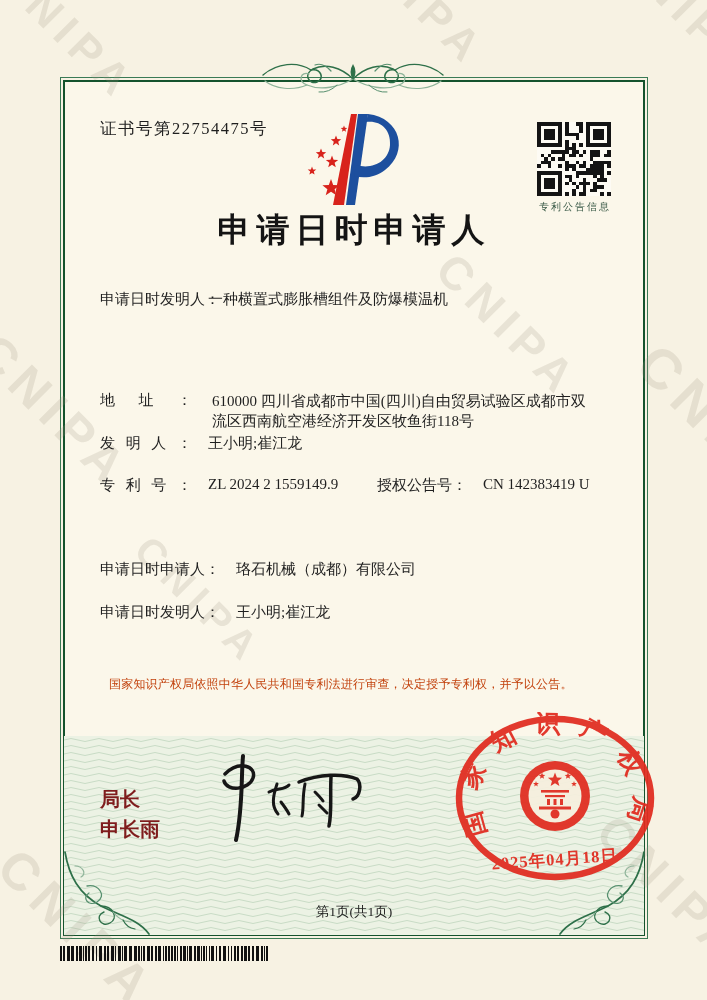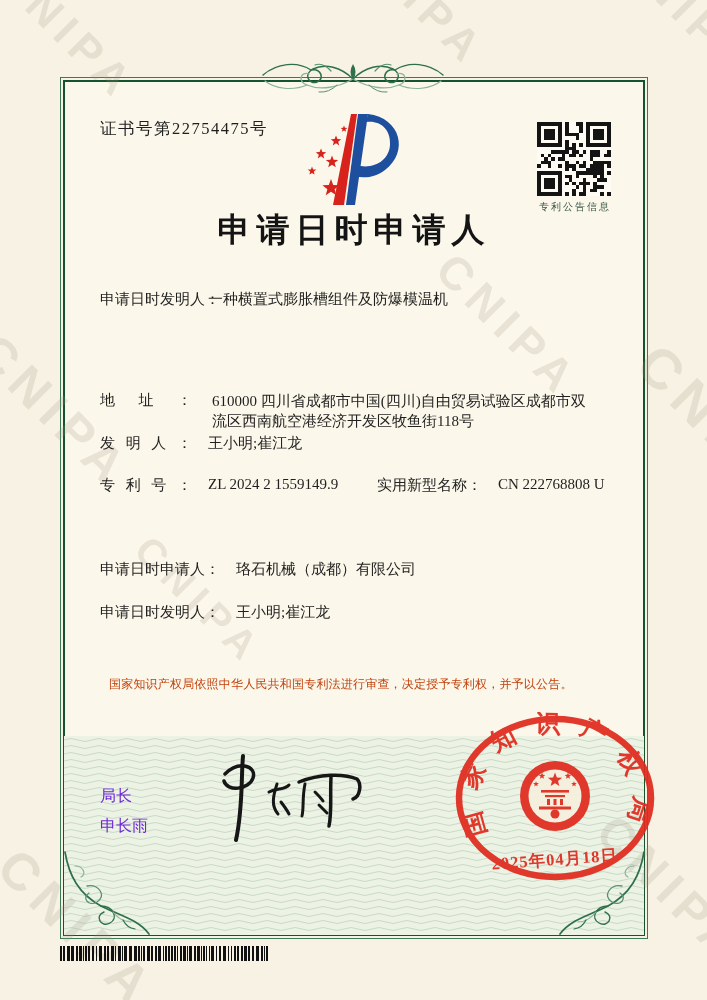--- a/index.html
+++ b/index.html
@@ -23,22 +23,22 @@
   .title{position:absolute;left:60px;top:208px;width:588px;text-align:center;font-size:33px;
          font-weight:700;letter-spacing:6px;color:#141414;}
   .field{position:absolute;left:100px;font-size:15px;white-space:nowrap;}
   .jlbl{display:inline-block;width:92px;text-align:justify;text-align-last:justify;vertical-align:top;}
   .plbl{display:inline-block;vertical-align:top;}
   .val{margin-left:16px;}
   .vwrap{display:inline-block;width:378px;white-space:normal;line-height:20px;vertical-align:top;margin-left:20px;}
   .rcol{position:absolute;left:277px;top:0;white-space:nowrap;}
   .frow{position:relative;}
   .stmt{position:absolute;left:85px;font-size:12px;white-space:nowrap;color:#c2410c;letter-spacing:0.2px;}
-  .director{position:absolute;left:100px;font-size:16px;font-weight:normal;
-            font-family:"Liberation Sans","DejaVu Sans",sans-serif;color:#6d28d9;}
+  .director{position:absolute;left:100px;font-size:20px;font-weight:bold;
+            font-family:"Liberation Sans","DejaVu Sans",sans-serif;color:#7f1d1d;}
   .sig{position:absolute;left:205px;top:750px;z-index:5;}
   .seal{position:absolute;left:452px;top:712px;z-index:6;opacity:0.93;mix-blend-mode:multiply;}
   .footer{position:absolute;left:60px;top:903px;width:588px;text-align:center;font-size:13.5px;}
   .barcode{position:absolute;left:60px;top:946px;z-index:5;}
   .orn-top{position:absolute;left:243px;top:55px;z-index:6;}
   .orn-bl{position:absolute;left:63px;top:850px;z-index:6;}
   .orn-br{position:absolute;left:556px;top:850px;z-index:6;}
 </style>
 </head>
 <body>
@@ -370,21 +370,21 @@
     <div class="field" style="top:391px">
       <span class="jlbl"><span>地址</span><span>：</span></span><span class="vwrap">610000 四川省成都市中国(四川)自由贸易试验区成都市双流区西南航空港经济开发区牧鱼街118号</span>
     </div>
 
     <div class="field" style="top:434px">
       <span class="jlbl"><span>发明人</span><span>：</span></span><span class="val">王小明;崔江龙</span>
     </div>
 
     <div class="field frow" style="top:476px;width:540px">
       <span class="jlbl"><span>专利号</span><span>：</span></span><span class="val">ZL 2024 2 1559149.9</span>
-      <span class="rcol"><span class="plbl"><span>实用新型名称</span><span>：</span></span><span class="val">CN 222768808 U</span></span>
+      <span class="rcol"><span class="plbl"><span>授权公告号</span><span>：</span></span><span class="val">CN 142383419 U</span></span>
     </div>
 
 
     <div class="field" style="top:560px">
       <span class="plbl"><span>申请日时申请人</span><span>：</span></span><span class="val">珞石机械（成都）有限公司</span>
     </div>
 
     <div class="field" style="top:603px">
       <span class="plbl"><span>申请日时发明人</span><span>：</span></span><span class="val">王小明;崔江龙</span>
     </div>
@@ -433,20 +433,21 @@
           <rect x="95" y="87" width="3" height="6"></rect>
           <rect x="101.5" y="87" width="3" height="6"></rect>
           <rect x="108" y="87" width="3" height="6"></rect>
           <rect x="87" y="94.5" width="32" height="3"></rect>
           <circle cx="103" cy="102" r="4.5"></circle>
         </g>
       </g>
       <text x="103" y="153" text-anchor="middle" font-size="16.5" font-weight="bold" fill="#e02a1e" letter-spacing="1" transform="rotate(-4 103 150)" font-family="Liberation Serif, serif">2025年04月18日</text>
     </svg>
 
+    <div class="footer">第1页(共1页)</div>
 
     <svg class="barcode" id="barcode" width="212" height="15">
         <rect x="0" y="0" width="2" height="15" fill="#111"></rect>
         <rect x="3" y="0" width="2" height="15" fill="#111"></rect>
         <rect x="7" y="0" width="3" height="15" fill="#111"></rect>
         <rect x="11" y="0" width="3" height="15" fill="#111"></rect>
         <rect x="16" y="0" width="2" height="15" fill="#111"></rect>
         <rect x="19" y="0" width="3" height="15" fill="#111"></rect>
         <rect x="23" y="0" width="1" height="15" fill="#111"></rect>
         <rect x="25" y="0" width="2" height="15" fill="#111"></rect>

